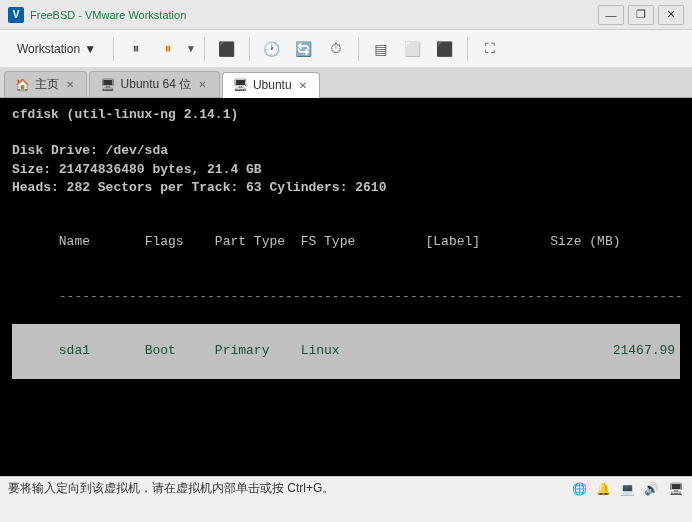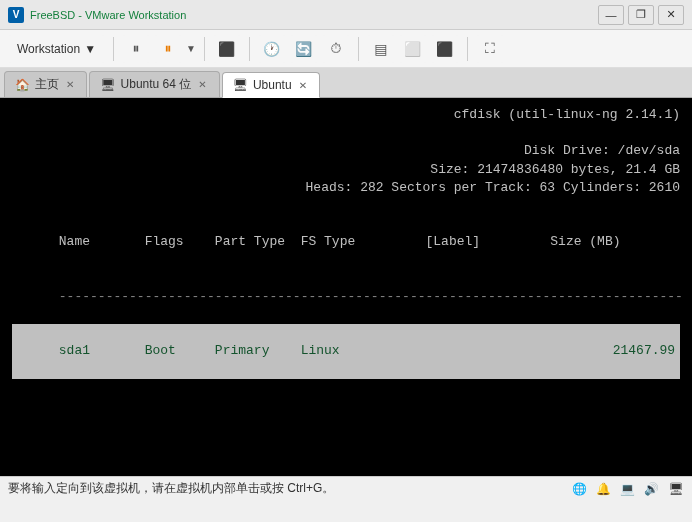--- a/index.html
+++ b/index.html
@@ -150,21 +150,22 @@
       color: #c0c0c0;
       font-family: 'Courier New', Courier, monospace;
       font-size: 13px;
       padding: 8px 12px;
       flex: 1;
       height: 378px;
       overflow: hidden;
       line-height: 1.4;
     }
     .vm-screen .center {
-      text-align: right;
+      text-align: left;
+      font-weight: bold;
     }
 
     
     .status-bar {
       background: #f0f0f0;
       border-top: 1px solid #ccc;
       height: 24px;
       display: flex;
       align-items: center;
       padding: 0 8px;

